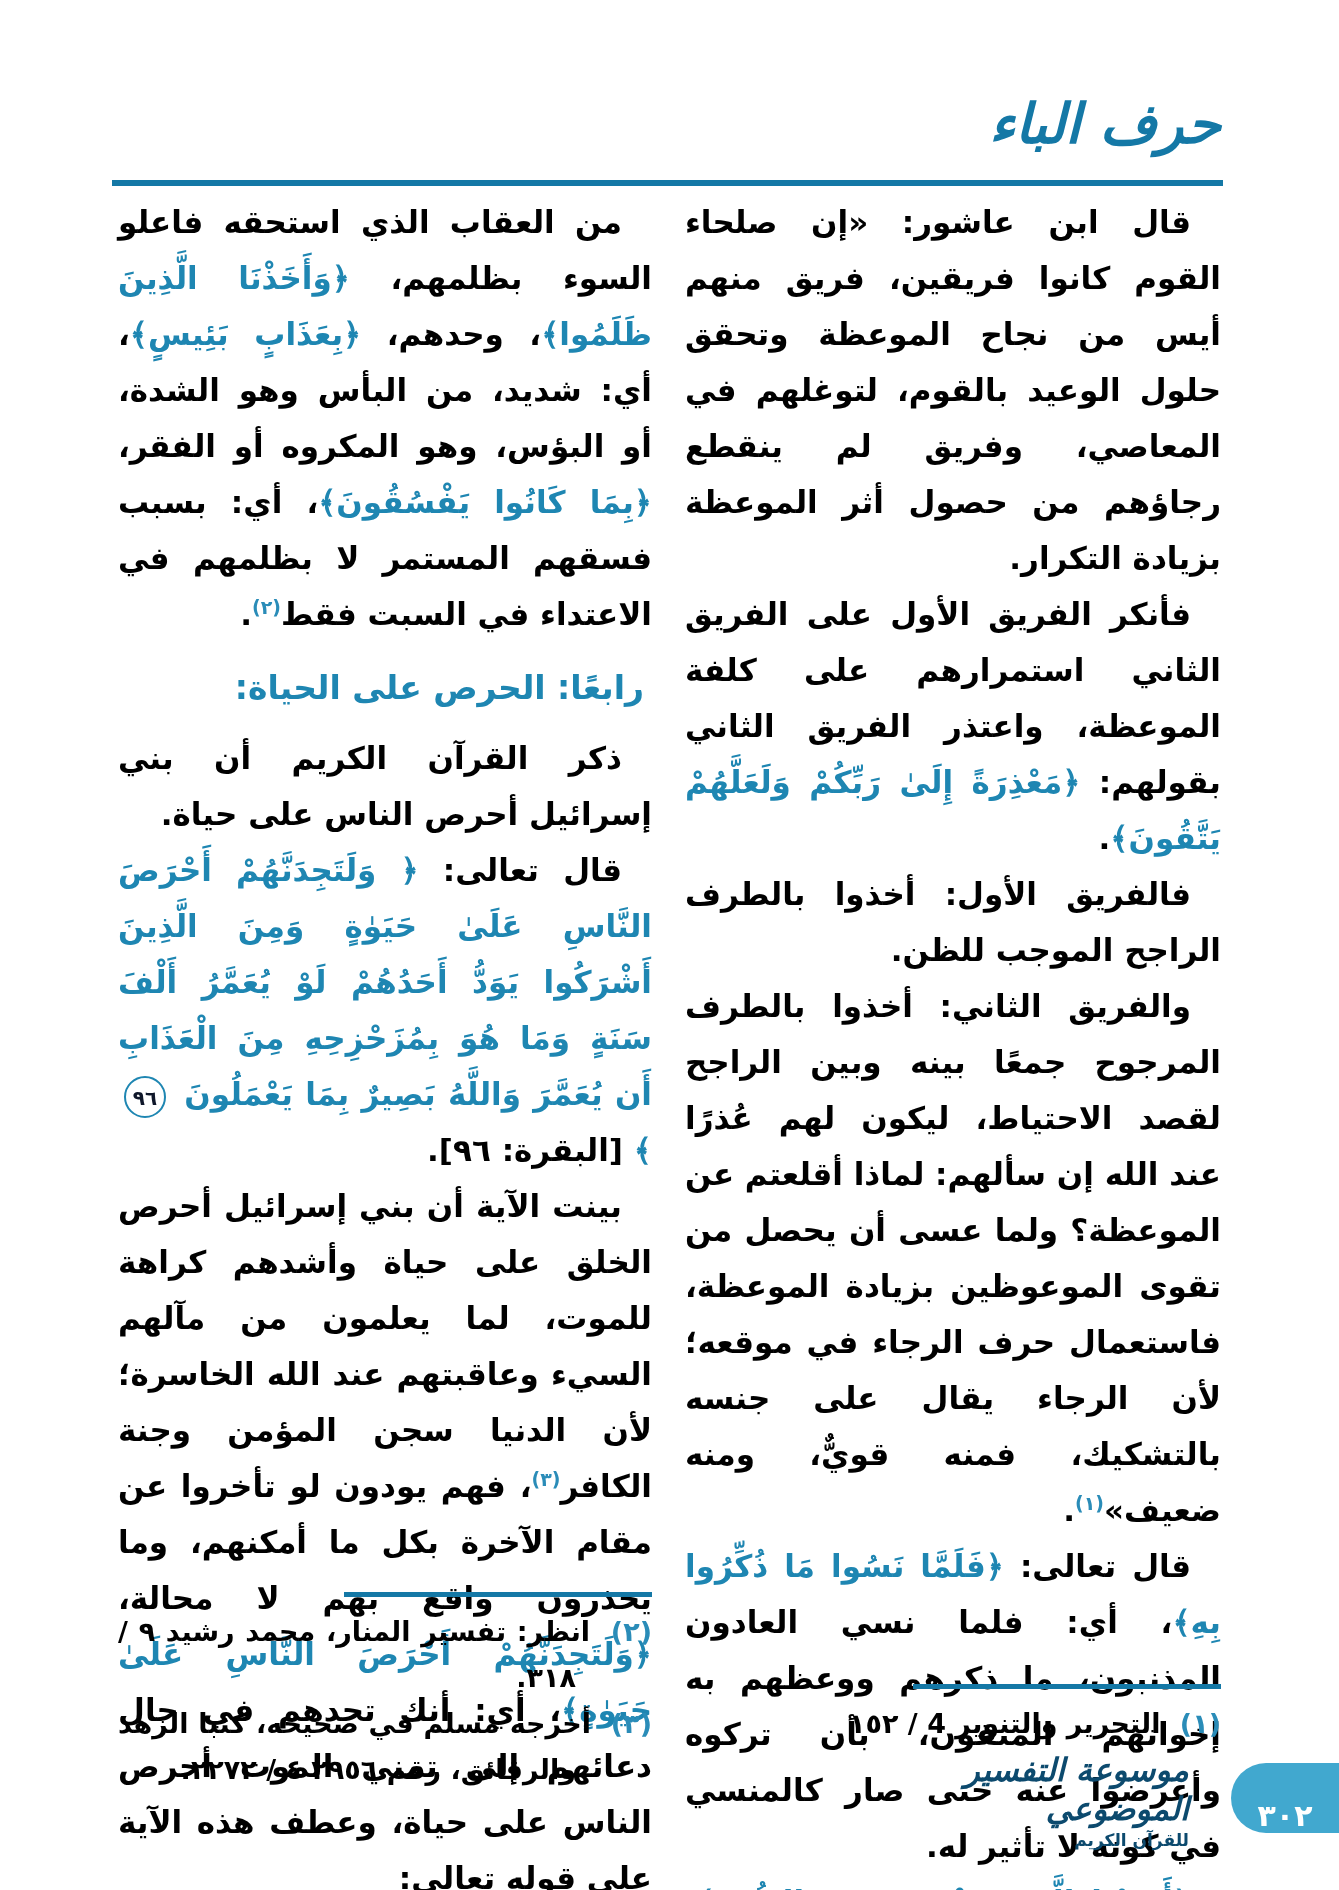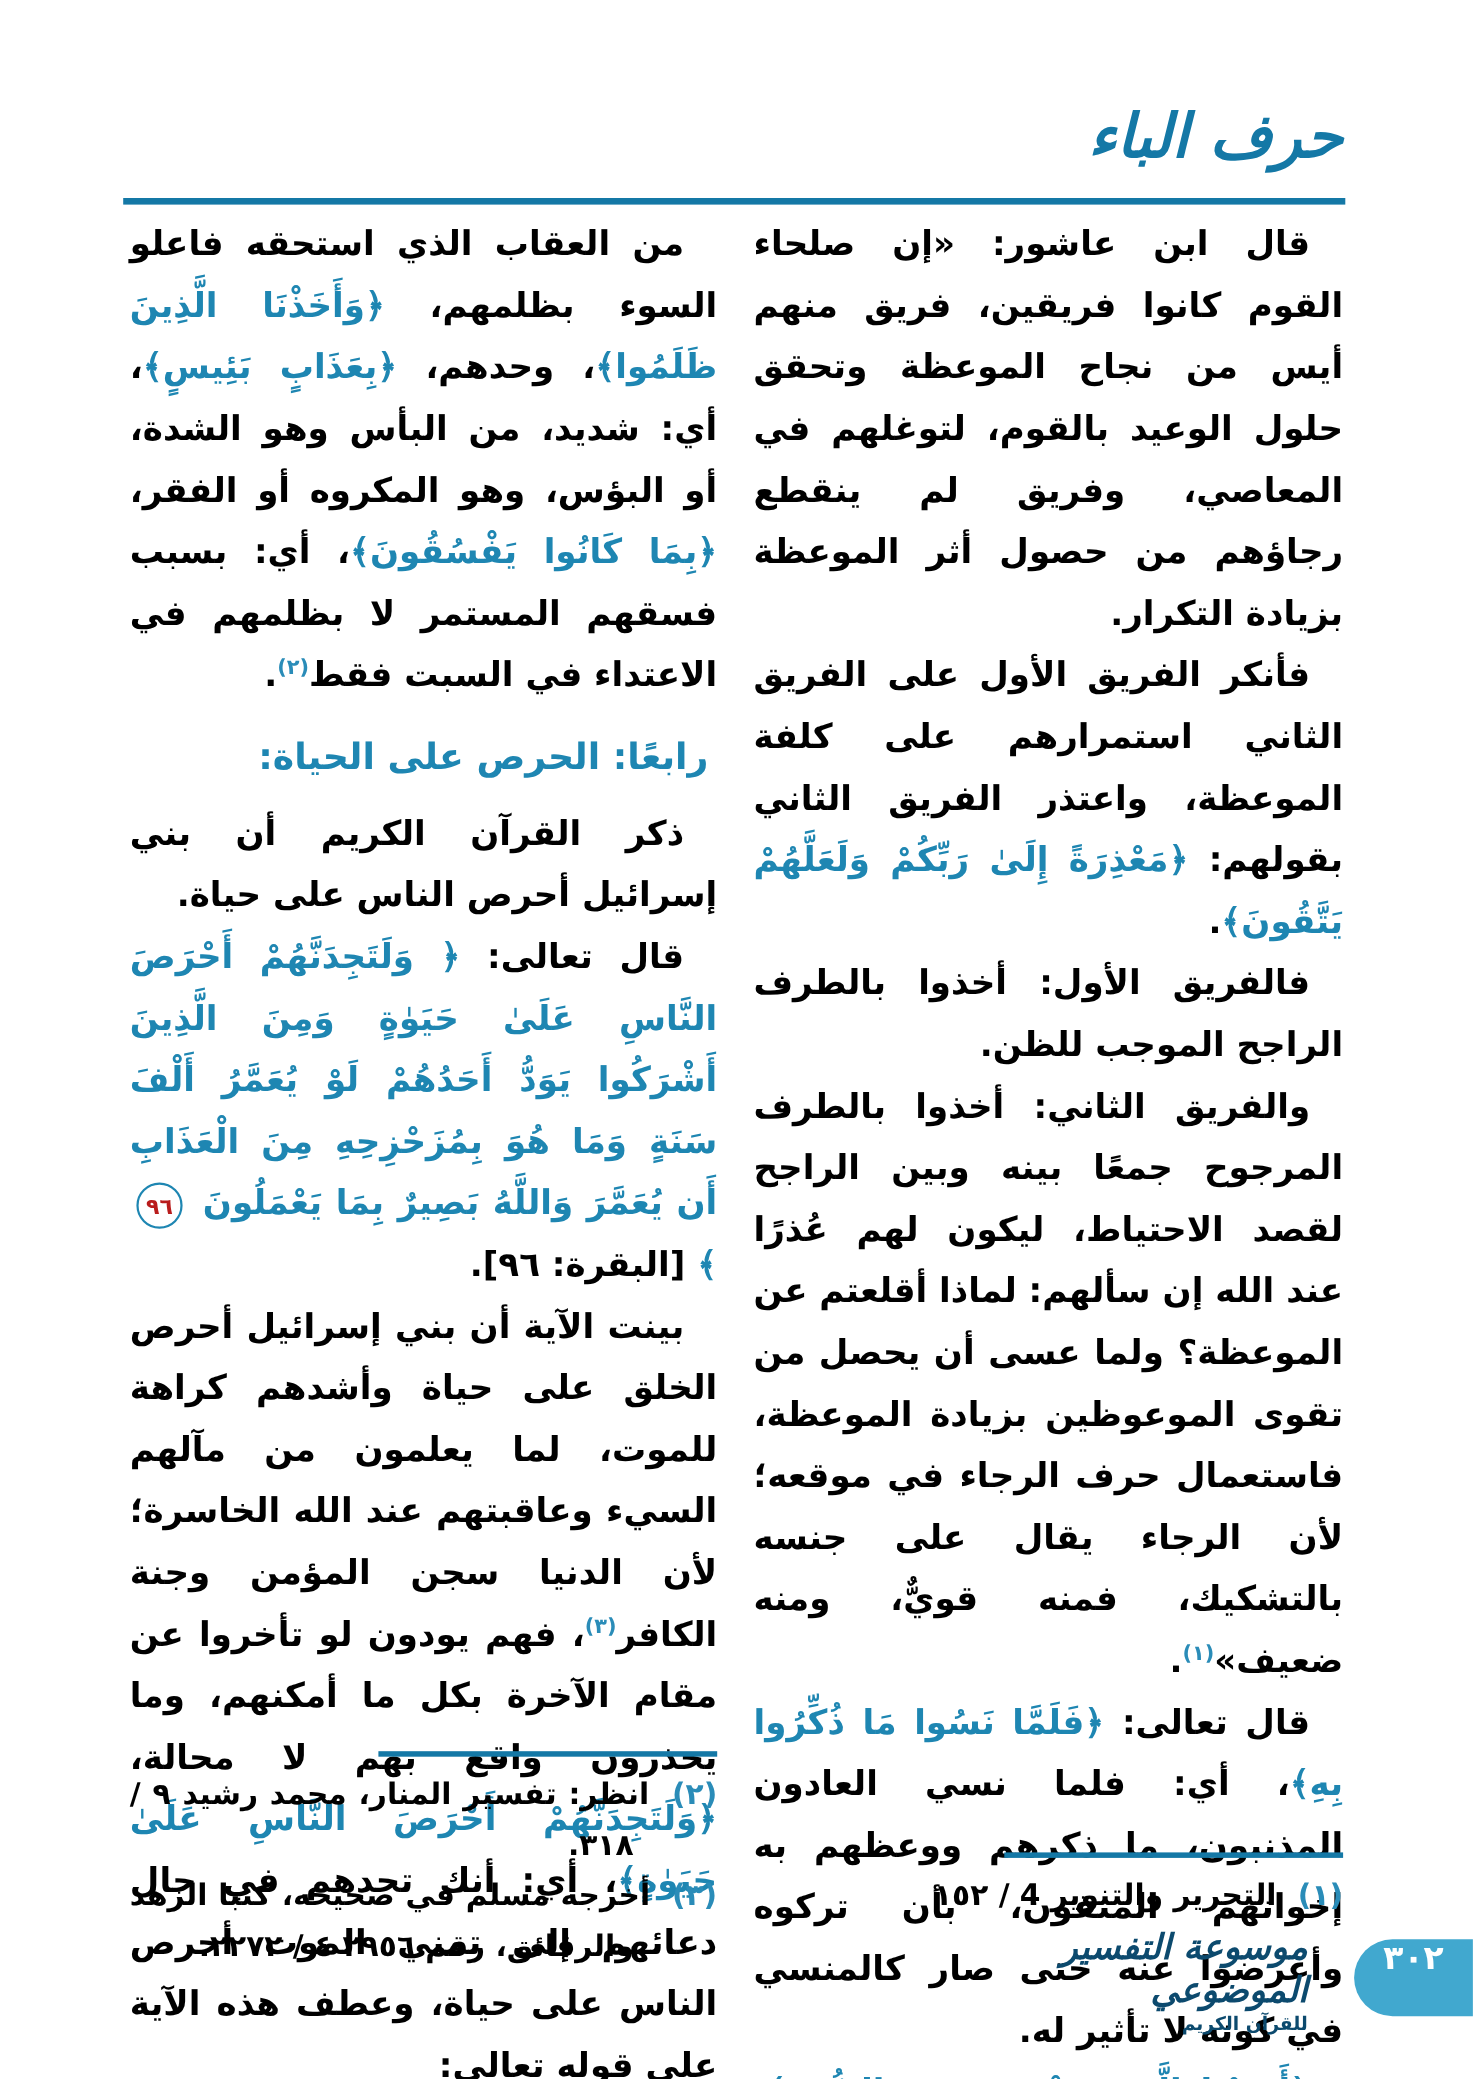--- a/index.html
+++ b/index.html
@@ -17,36 +17,36 @@
     line-height:56px;text-align:justify;
   }
   .col-right{right:118px;width:536px;}
   .col-left{left:118px;width:534px;}
   .para{margin:0;text-indent:30px;}
   .quran{color:#1e86b2;}
   .fnref{color:#2a8cb8;font-size:19px;vertical-align:super;line-height:0;}
   .heading{color:#1e86b2;font-size:33px;font-weight:700;margin:18px 0 14px 0;text-indent:8px;}
   .ayah{
     display:inline-block;width:42px;height:42px;line-height:40px;text-align:center;
-    border:2px solid #1e86b2;border-radius:50%;color:#b91c1c;font-size:20px;
+    border:2px solid #1e86b2;border-radius:50%;color:#0f172a;font-size:20px;
     vertical-align:middle;margin:0 6px;text-indent:0;box-sizing:border-box;
   }
   .fnblock{position:absolute;color:#000;font-size:27px;font-weight:700;line-height:46px;text-align:justify;}
   .fnblock-right{right:118px;width:536px;top:1684px;}
   .fnblock-left{left:118px;width:534px;top:1592px;}
   .fn-rule{width:308px;height:5px;background:#1478a6;margin:0 0 12px auto;}
   .fn{margin:0;padding-right:76px;text-indent:-76px;}
   .fnmark{color:#2a8cb8;padding-left:10px;}
   .logo{position:absolute;right:150px;bottom:40px;width:262px;text-align:right;color:#0c4a6e;}
   .logo-main{font-size:32px;font-weight:700;font-style:italic;line-height:1.2;margin:0;}
   .logo-sub{font-size:17px;font-weight:700;margin-top:2px;}
   .page-badge{
     position:absolute;right:0;bottom:57px;width:108px;height:70px;background:#41a8cf;
     border-radius:35px 0 0 35px;color:#ffffff;font-size:30px;font-weight:700;
-    display:flex;align-items:flex-start;justify-content:center;letter-spacing:6px;
+    display:flex;align-items:flex-end;justify-content:center;letter-spacing:6px;
   }
 </style>
 </head>
 <body>
 
 <div class="page">
 
   <h1 class="chapter-title">حرف الباء</h1>
   <div class="header-rule"></div>
 

